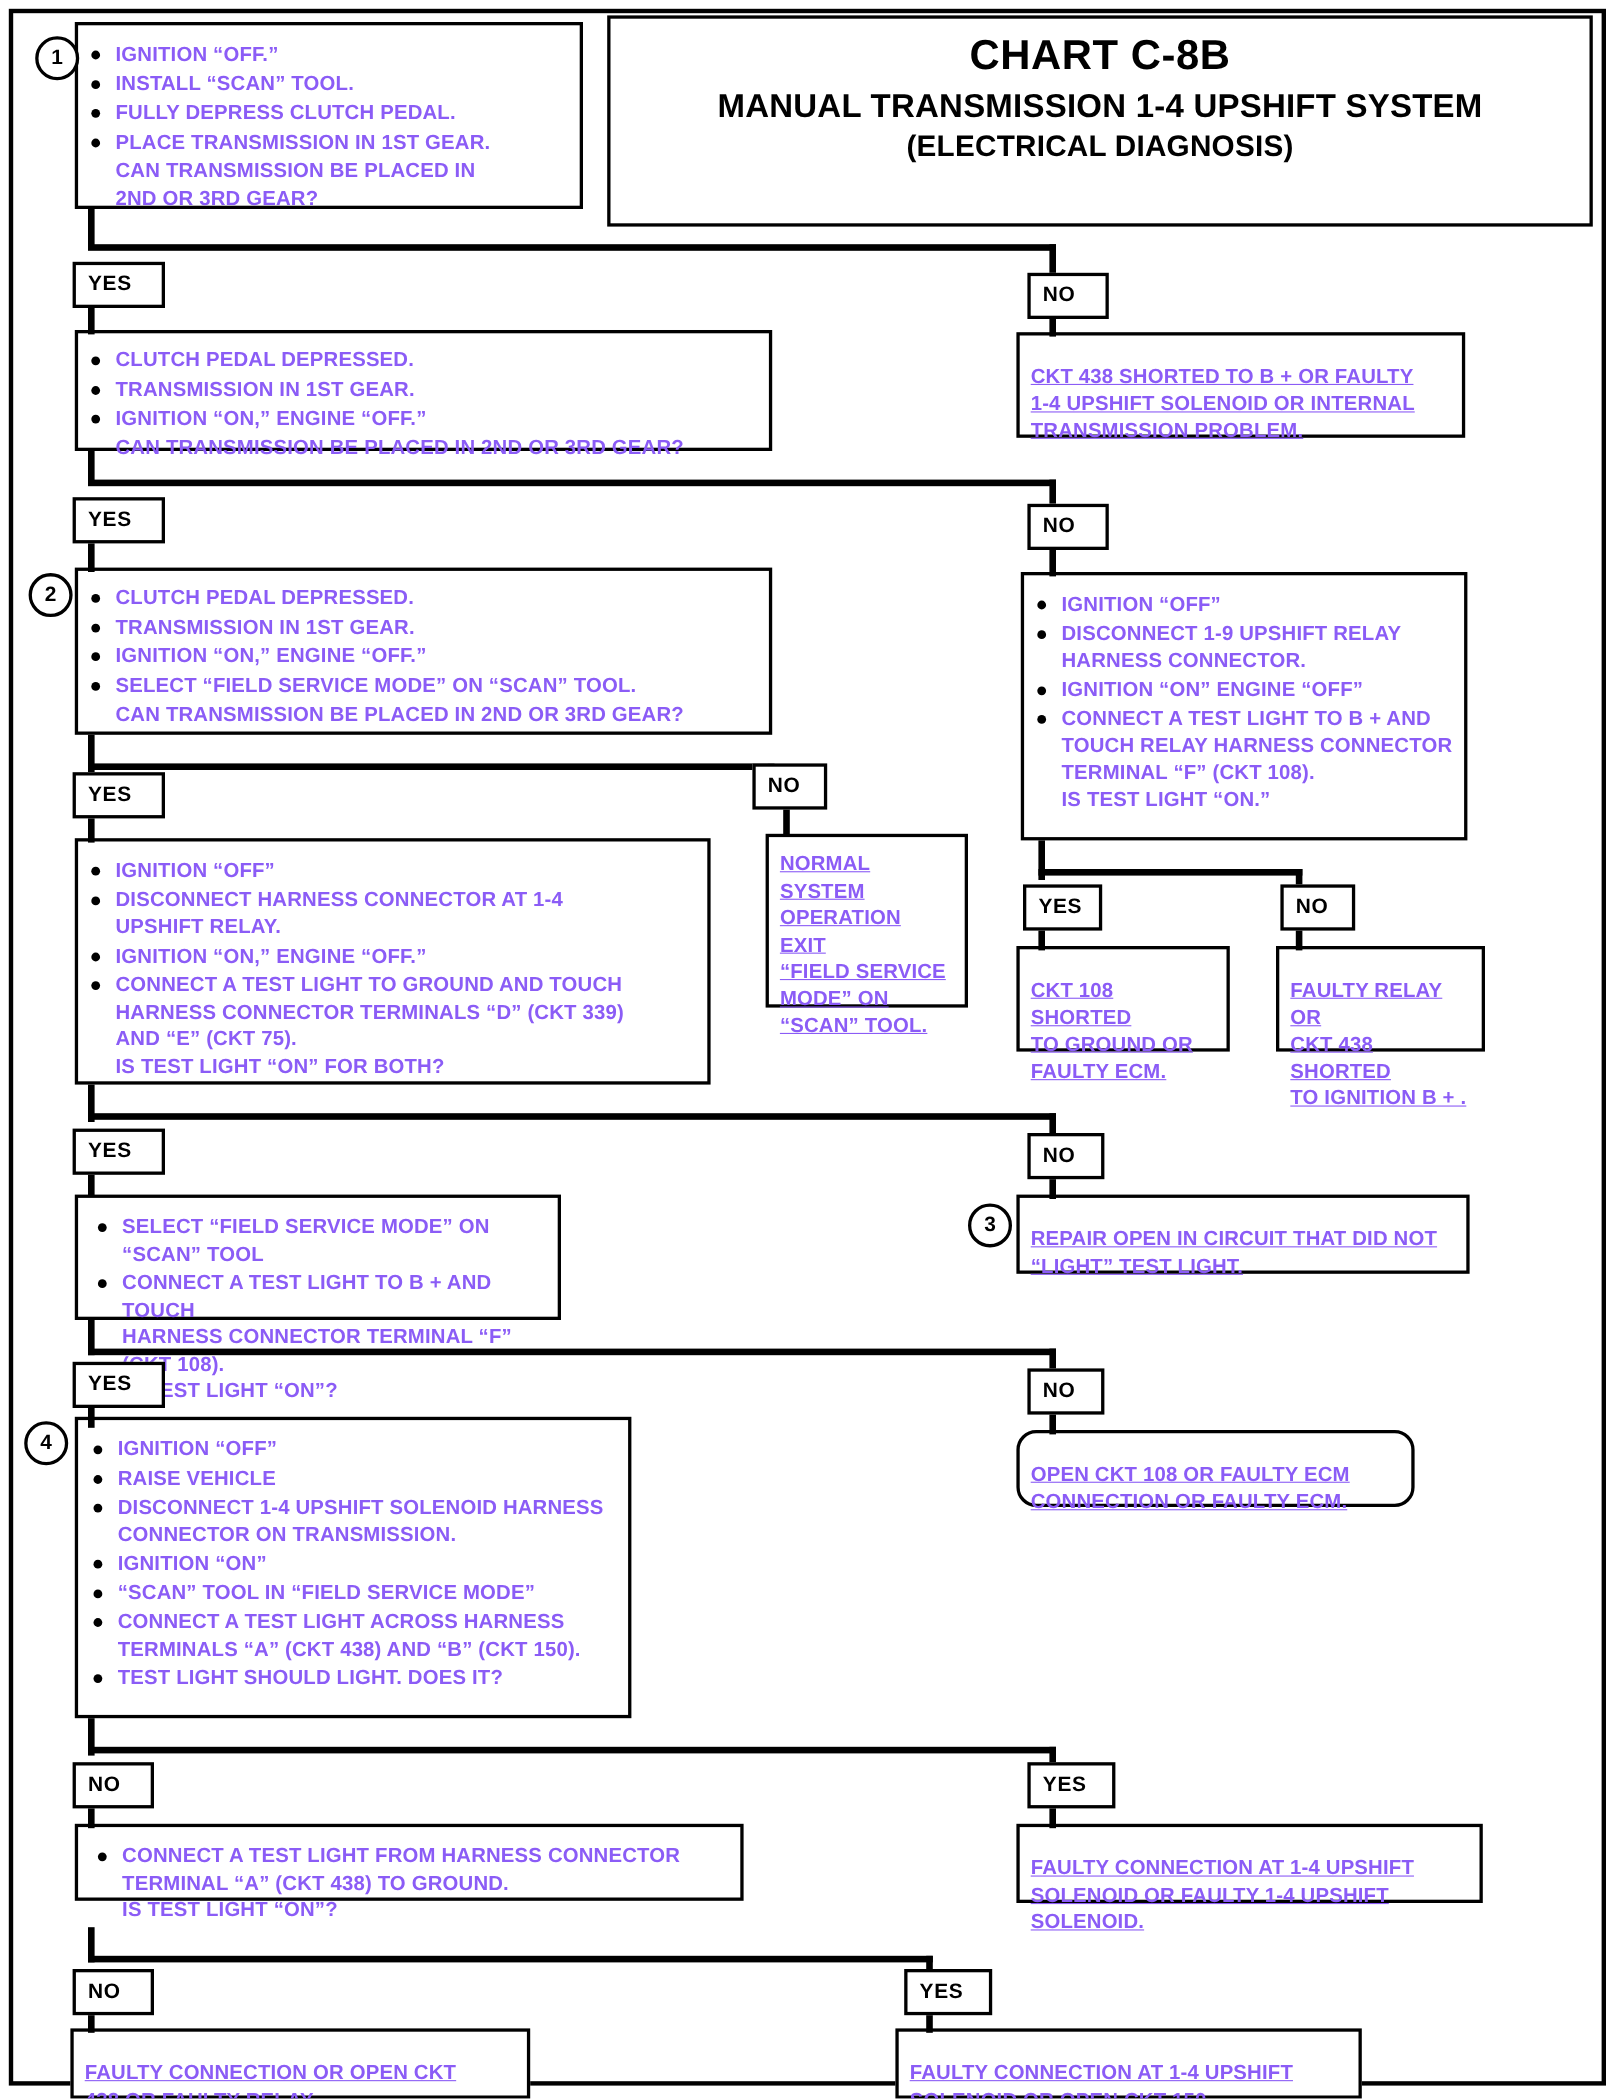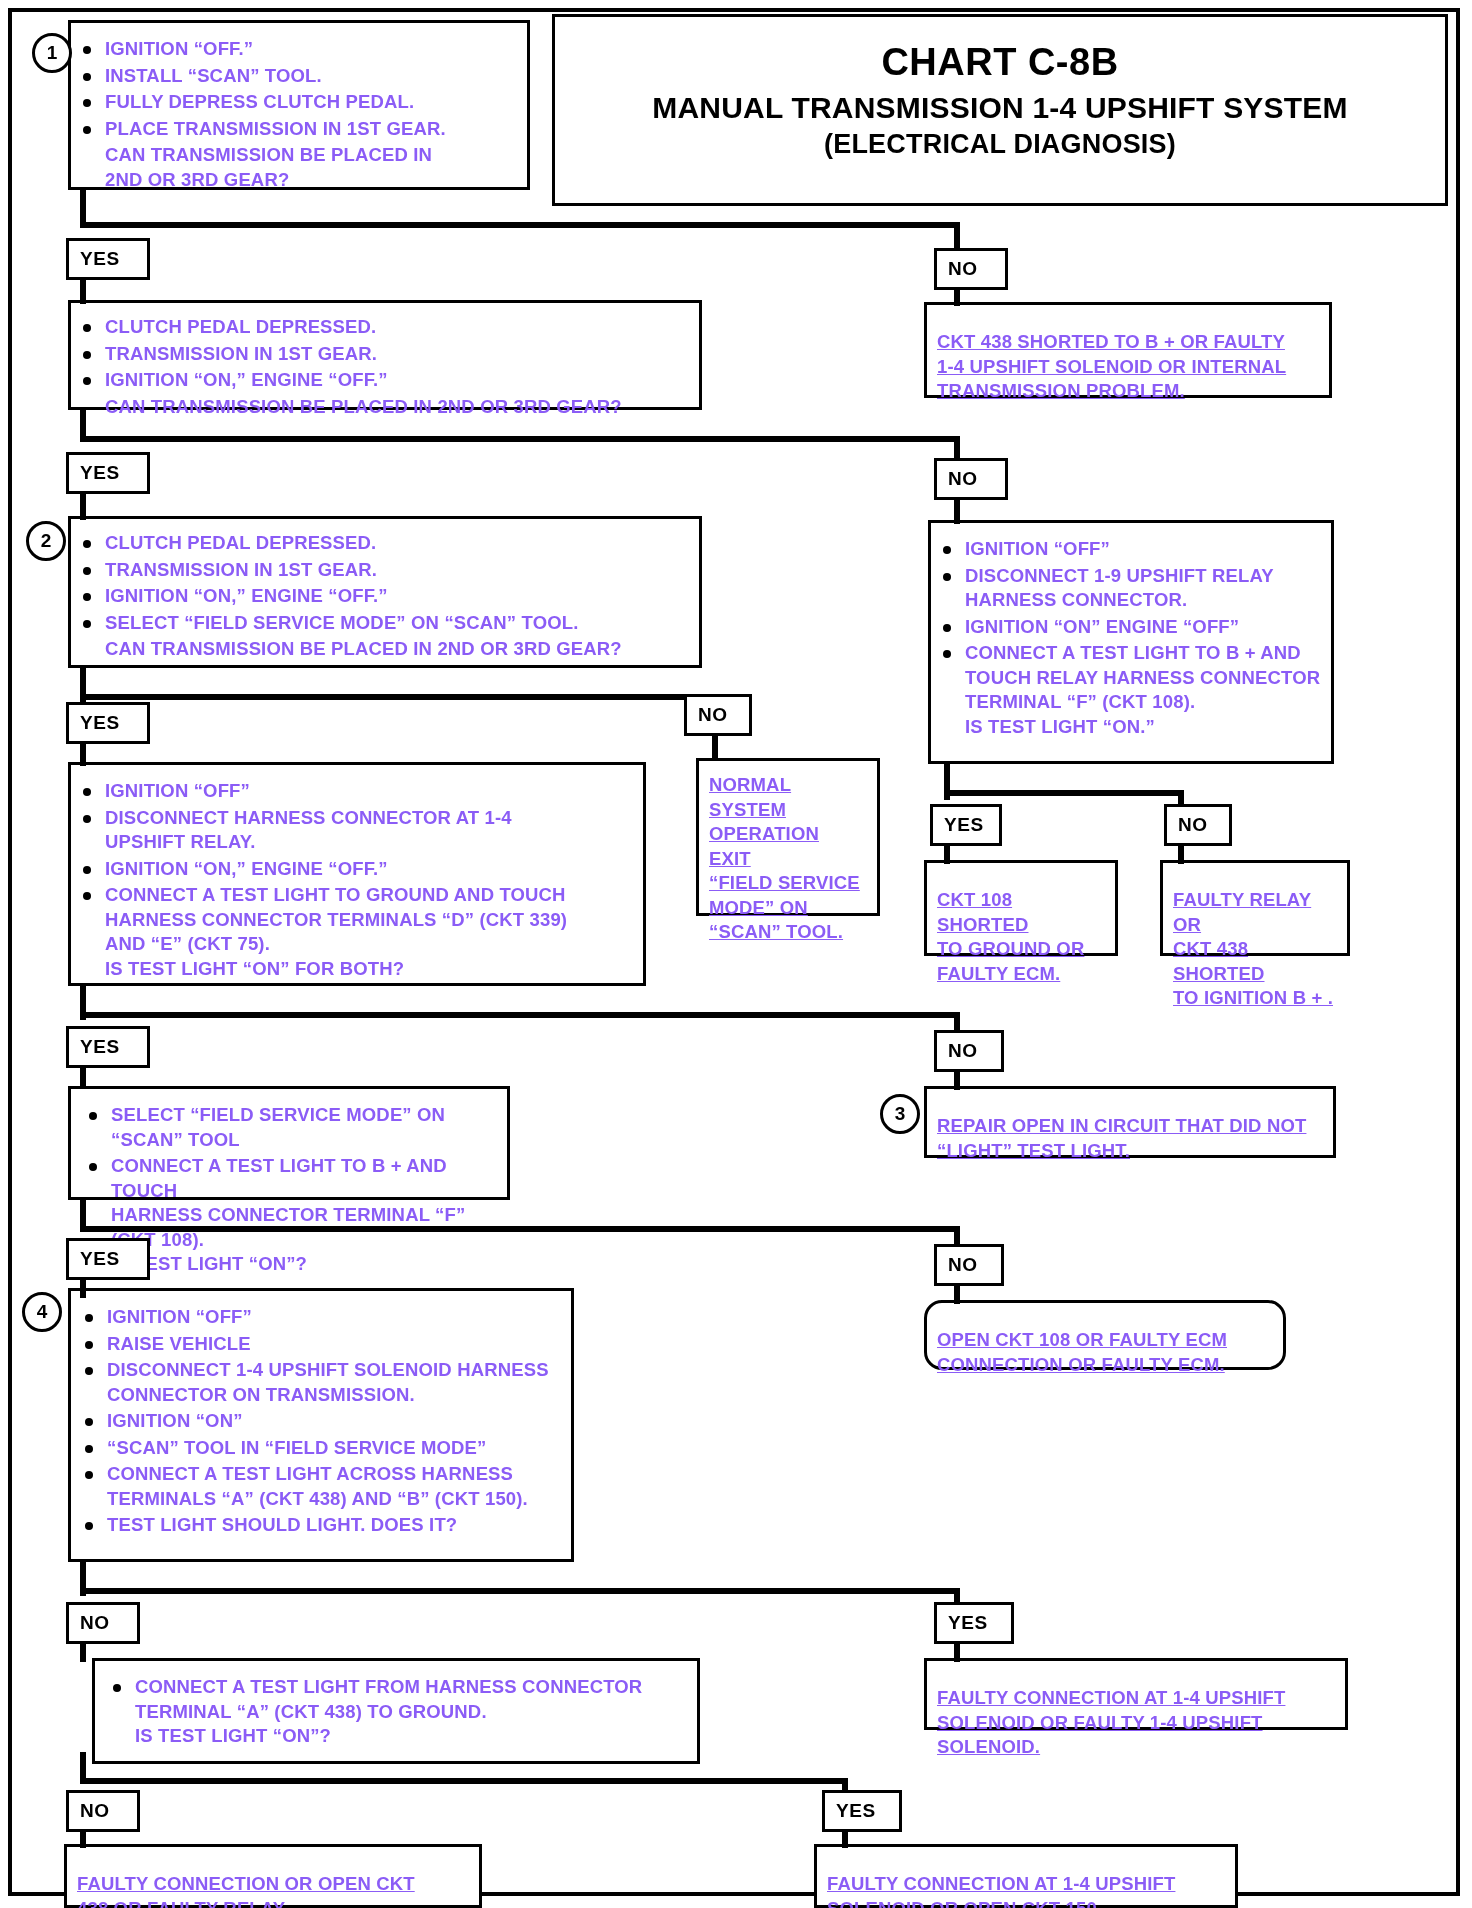--- a/index.html
+++ b/index.html
@@ -87,21 +87,21 @@
     font-size:19px;font-weight:bold;
     z-index:8;
   }
   
   .titlebox{
     position:absolute;
     box-sizing:border-box;
     background:#fff;
     border:3px solid #000;
     text-align:center;
-    padding-top:22px;
+    padding-top:11px;
   }
   .t1{font-size:38px;font-weight:bold;letter-spacing:.5px;line-height:46px;}
   .t2{font-size:30px;font-weight:bold;letter-spacing:.2px;line-height:38px;margin-top:4px;}
   .t3{font-size:27px;font-weight:bold;letter-spacing:.2px;line-height:34px;}
 </style>
 </head>
 <body>
 
 <div id="page">
   <div class="frame"></div>
@@ -299,21 +299,21 @@
   <div class="yn" style="left:934px;top:1602px;width:80px;height:42px;">YES</div>
 
   <div class="ln" style="left:80px;top:1640px;width:6px;height:22px;"></div>
   <div class="ln" style="left:954px;top:1640px;width:6px;height:22px;"></div>
 
   <div class="node" style="left:924px;top:1658px;width:424px;height:72px;">
     <div class="ptext pad">FAULTY CONNECTION AT 1-4 UPSHIFT
 SOLENOID OR FAULTY 1-4 UPSHIFT SOLENOID.</div>
   </div>
 
-  <div class="node" style="left:68px;top:1658px;width:608px;height:106px;margin-left:24px;">
+  <div class="node" style="left:68px;top:1658px;width:608px;height:70px;">
     <ul class="bl" style="padding:14px 8px 0 10px;">
       <li class="dot">CONNECT A TEST LIGHT FROM HARNESS CONNECTOR
 TERMINAL “A” (CKT 438) TO GROUND.
 IS TEST LIGHT “ON”?</li>
     </ul>
   </div>
 
   <div class="ln" style="left:80px;top:1752px;width:6px;height:32px;"></div>
   <div class="ln" style="left:80px;top:1778px;width:768px;height:6px;"></div>
   <div class="ln" style="left:842px;top:1778px;width:6px;height:20px;"></div>

